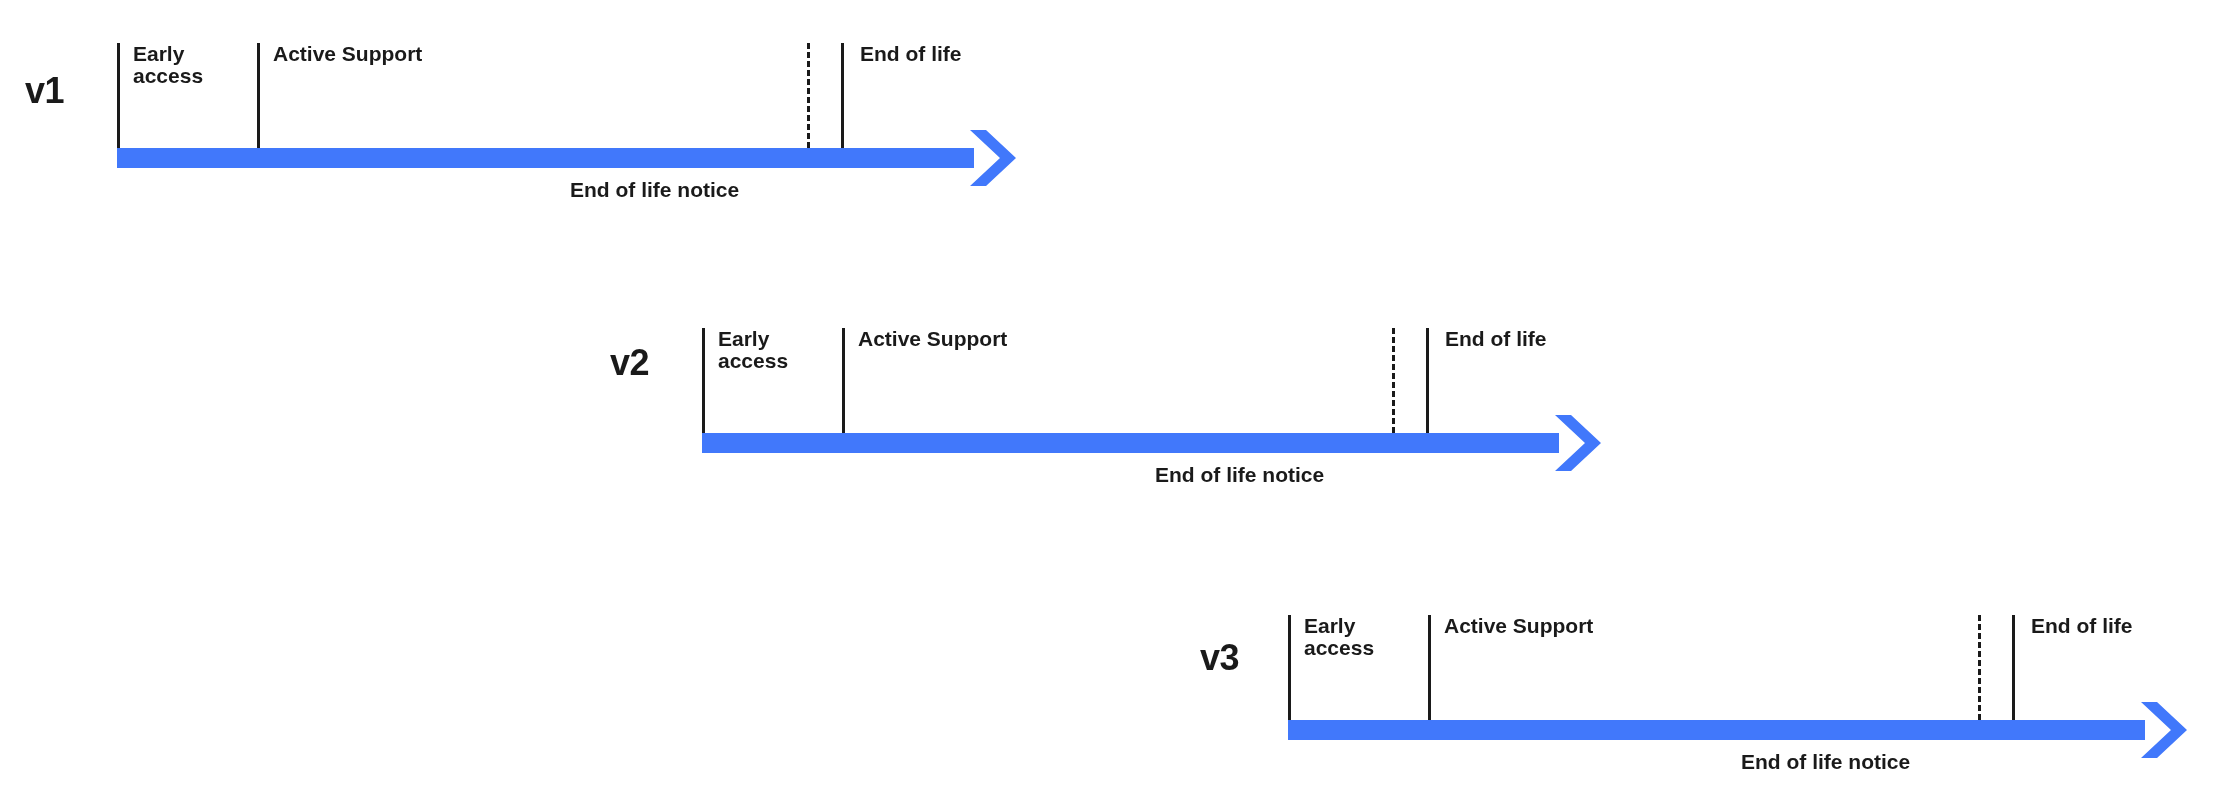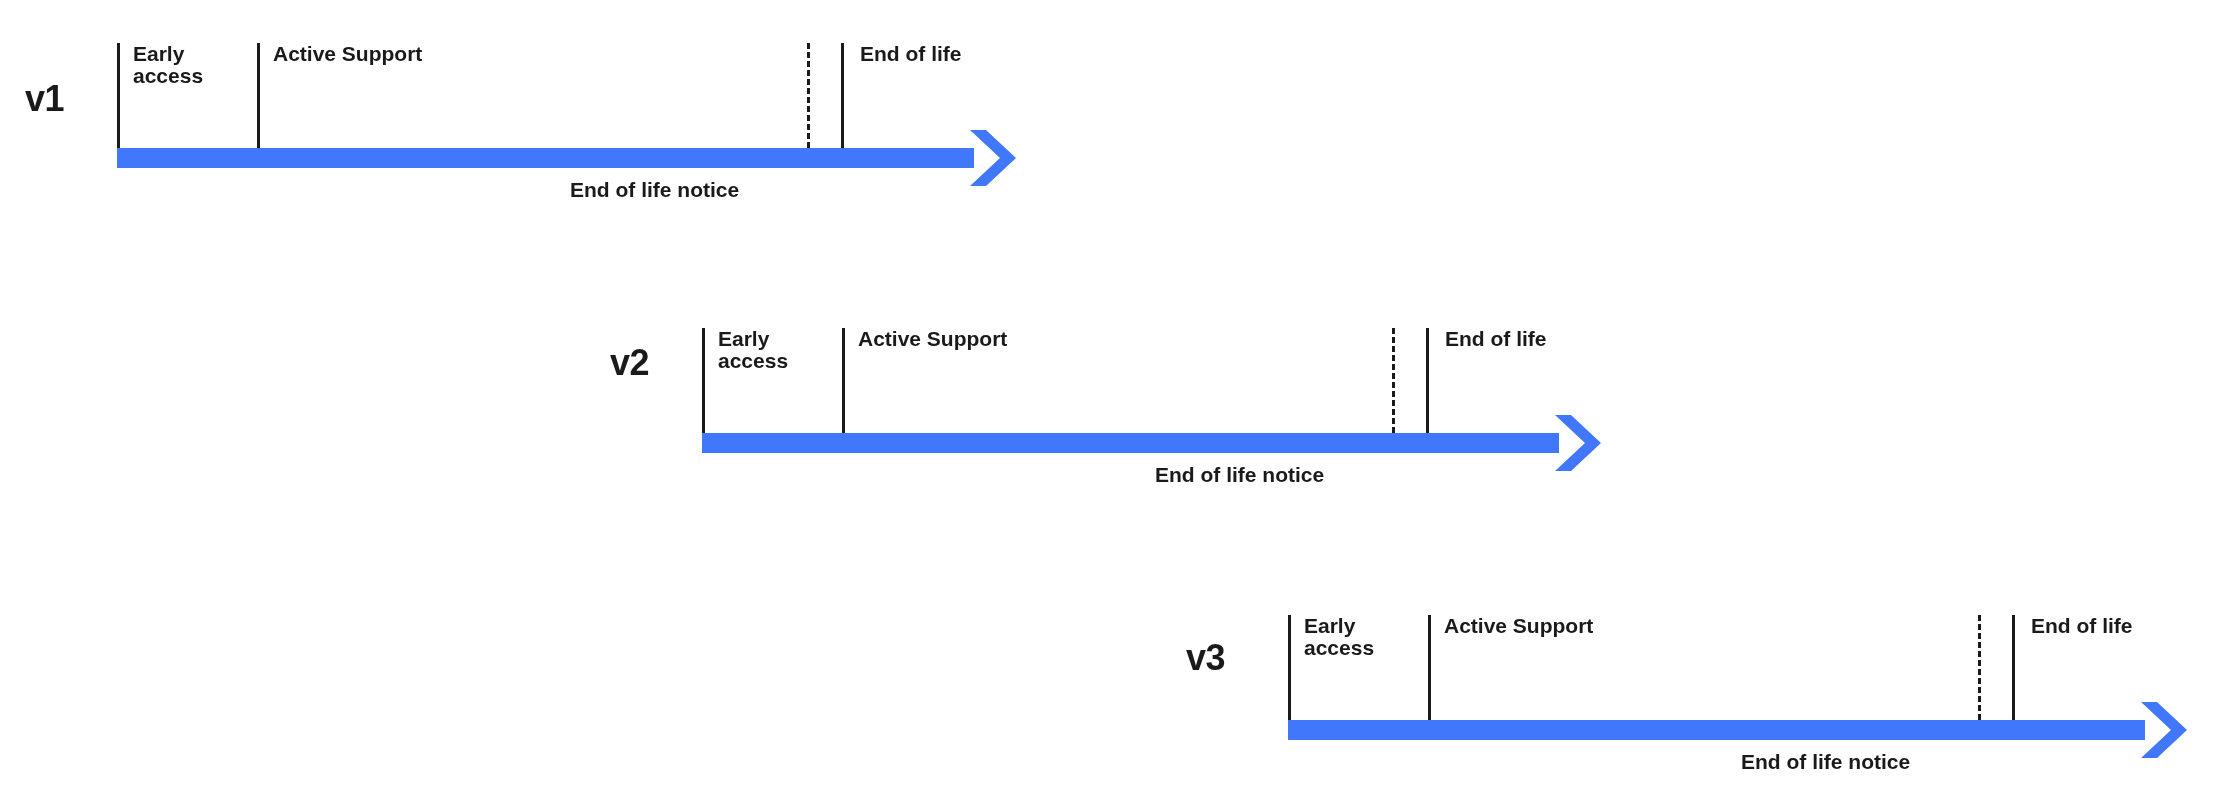--- a/index.html
+++ b/index.html
@@ -65,21 +65,21 @@
     white-space: nowrap;
   }
 </style>
 </head>
 <body>
 
 <div id="stage">
 
   <div class="timeline-row" style="left:0px; top:0px; width:1060px; height:230px;">
 
-    <div class="version-label" style="left:25px; top:81px;">v1</div>
+    <div class="version-label" style="left:25px; top:73px;">v1</div>
 
     <div class="tick" style="left:117px; top:43px; height:105px;"></div>
 
     <div class="seg-label" style="left:133px; top:43px; width:100px;">Early access</div>
 
     <div class="tick" style="left:257px; top:43px; height:105px;"></div>
 
     <div class="seg-label" style="left:273px; top:43px;">Active Support</div>
 
     <div class="tick-dashed" style="left:807px; top:43px; height:105px;"></div>
@@ -119,21 +119,21 @@
 
     <svg class="arrow-head" style="left:962px; top:128px;" width="60" height="60" viewBox="0 0 60 60">
       <path d="M 8 2 L 38 30 L 8 58 L 24 58 L 54 30 L 24 2 Z" fill="#4178fb"></path>
     </svg>
 
     <div class="notice-label" style="left:570px; top:178px;">End of life notice</div>
   </div>
 
   <div class="timeline-row" style="left:1171px; top:572px; width:1060px; height:230px;">
 
-    <div class="version-label" style="left:15px; top:68px;">v3</div>
+    <div class="version-label" style="left:29px; top:68px;">v3</div>
 
     <div class="tick" style="left:117px; top:43px; height:105px;"></div>
 
     <div class="seg-label" style="left:133px; top:43px; width:100px;">Early access</div>
 
     <div class="tick" style="left:257px; top:43px; height:105px;"></div>
 
     <div class="seg-label" style="left:273px; top:43px;">Active Support</div>
 
     <div class="tick-dashed" style="left:807px; top:43px; height:105px;"></div>

